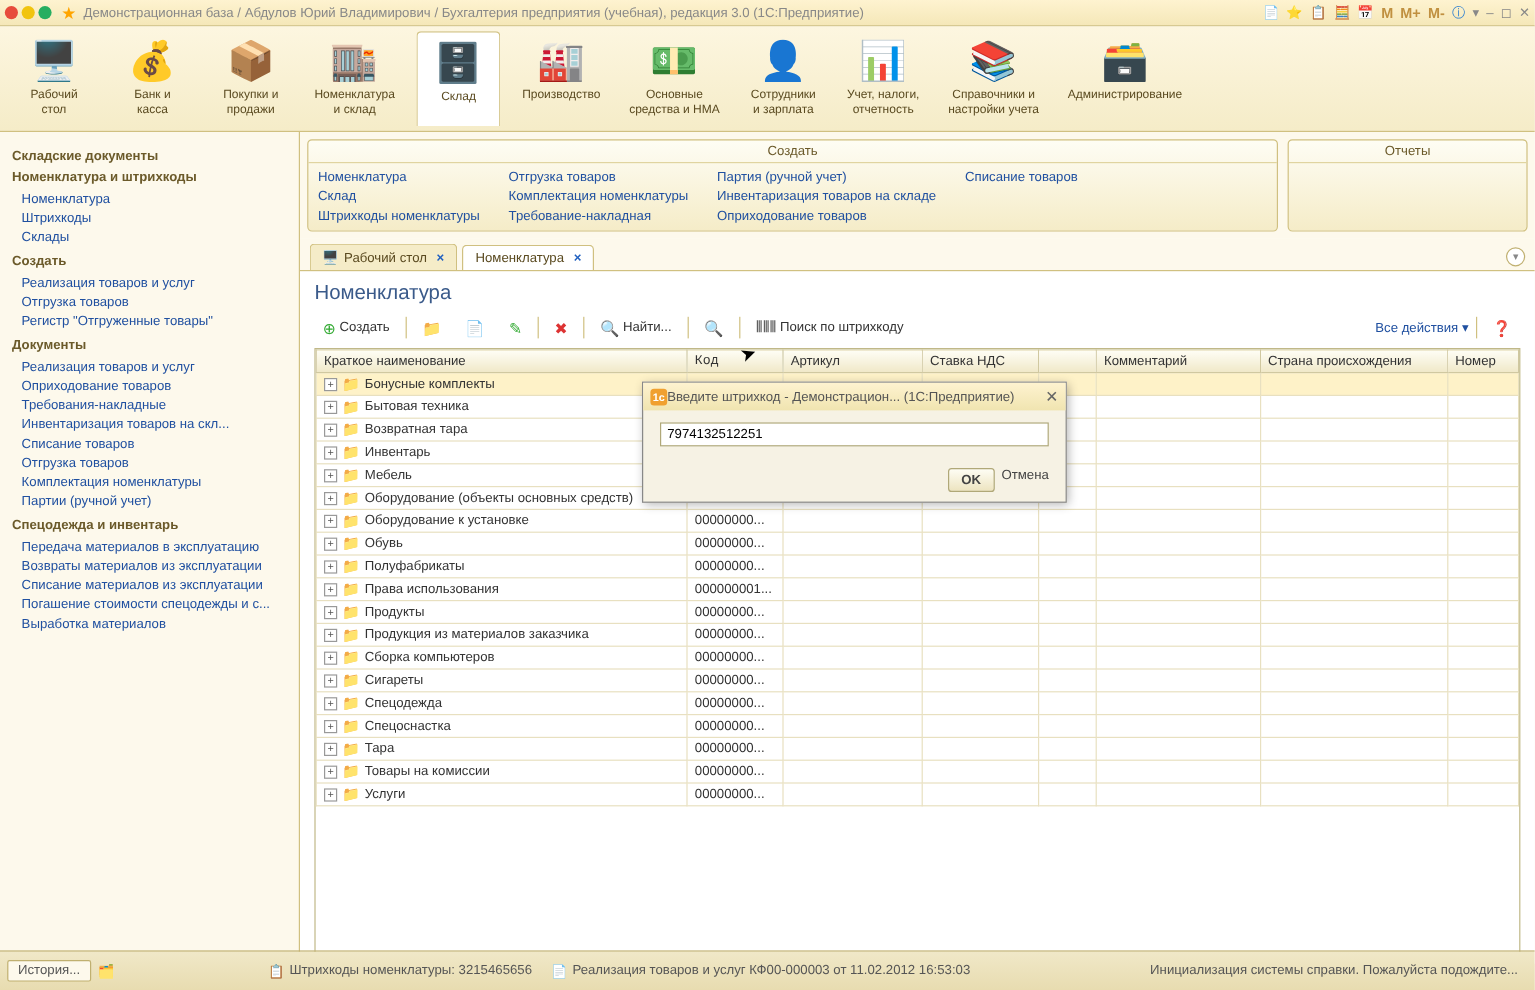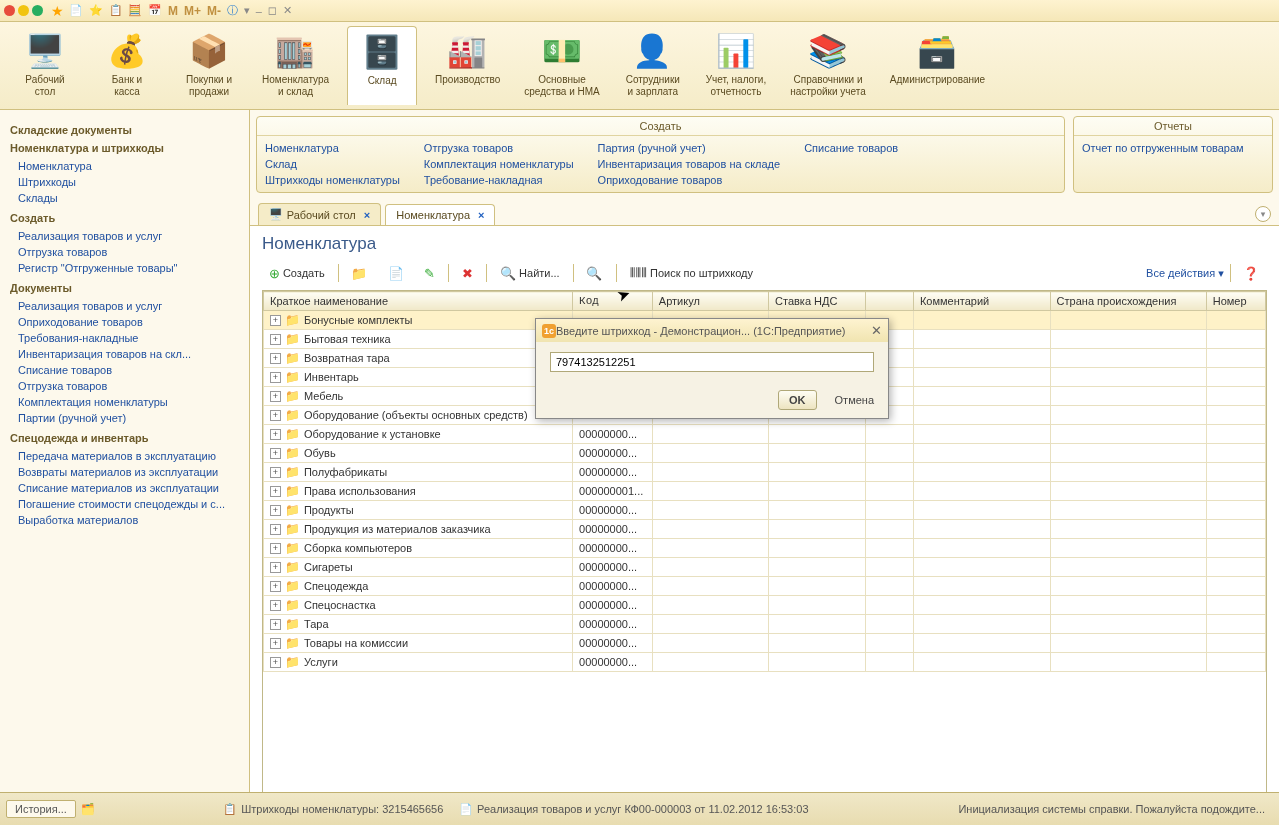--- a/index.html
+++ b/index.html
@@ -73,40 +73,41 @@
 
 
 .dialog { position: absolute; left: 535px; top: 318px; width: 354px; background: #f6f2e4; border: 1px solid #888; box-shadow: 2px 2px 8px rgba(0,0,0,0.3); z-index: 100; }
 .dialog-title { background: linear-gradient(#fef3d0, #f0e4b0); padding: 4px 6px; display: flex; align-items: center; font-size: 11px; color: #555; }
 .dialog-title .dicon { width: 14px; height: 14px; background: #f0a030; border-radius: 3px; margin-right: 0; display:inline-flex; align-items:center; justify-content:center; font-size:9px; color:#fff; font-weight:bold;}
 .dialog-title .spacer { flex: 1; }
 .dialog-title .dclose { cursor: pointer; color: #666; font-size: 13px; }
 .dialog-body { padding: 10px 14px; }
 .dialog-body h3 { color: #c08020; font-size: 14px; font-weight: bold; margin-bottom: 12px; }
 .dialog-body input { width: 100%; padding: 3px 5px; border: 1px solid #b0a878; font-size: 11px; background: #fff; }
-.dialog-buttons { display: flex; justify-content: flex-end; gap: 18px; padding: 8px 14px; align-items: center; }
+.dialog-buttons { display: flex; justify-content: flex-end; gap: 6px; padding: 8px 14px; }
 .dialog-buttons button { padding: 3px 10px; border: 1px solid #b0a878; background: linear-gradient(#fefdf4, #ede4c0); border-radius: 3px; cursor: pointer; font-size: 11px; font-weight: bold; color: #444; }
 .dialog-buttons .cancel { border: none; background: none; color: #444; font-weight: normal; cursor: pointer; }
 
 
 .statusbar { position: absolute; bottom: 0; left: 0; right: 0; height: 22px; background: linear-gradient(#f0e8c8, #e8dcb0); display: flex; align-items: center; padding: 16px 6px; font-size: 11px; color: #555; border-top: 1px solid #c0b070; }
 .statusbar .sb-btn { padding: 2px 8px; border: 1px solid #c0b070; background: #fdf9ec; border-radius: 2px; margin-right: 6px; cursor: pointer; }
 .statusbar .sb-item { margin: 0 8px; display: flex; align-items: center; gap: 4px; }
 .cursor-ptr { position: absolute; left: 617px; top: 285px; font-size: 16px; z-index: 50; pointer-events: none; color: #000; transform: rotate(-20deg);}
 </style>
 </head>
 <body>
 
 <div class="titlebar">
   <div class="dots">
     <div class="dot red"></div>
     <div class="dot yellow"></div>
     <div class="dot green"></div>
   </div>
   <span class="star">★</span>
+  <span class="title-text">Демонстрационная база / Абдулов Юрий Владимирович / Бухгалтерия предприятия (учебная), редакция 3.0   (1С:Предприятие)</span>
   <div class="right-controls">
     <span>📄</span>
     <span>⭐</span>
     <span>📋</span>
     <span>🧮</span>
     <span style="color:#d04040;">📅</span>
     <span class="mem-btn">M</span>
     <span class="mem-btn">M+</span>
     <span class="mem-btn">M-</span>
     <span style="color:#3080d0;">ⓘ</span>
@@ -214,25 +215,20 @@
               <div class="link">Инвентаризация товаров на складе</div>
               <div class="link">Оприходование товаров</div>
             </div>
             <div class="col">
               <div class="link">Списание товаров</div>
             </div>
           </div>
       </div>
       <div class="create-box" style="width:200px;">
         <div class="box-title">Отчеты</div>
-        <div class="box-body">
-            <div class="col" id="reports-col">
-              <div class="link">Отчет по отгруженным товарам</div>
-            </div>
-          </div>
       </div>
     </div>
 
     <div class="tabs" id="tabs-row">
         <div class="tab">
           <span class="ticon">🖥️</span>
           <span>Рабочий стол</span>
           <span class="close">×</span>
         </div>
         <div class="tab active">

